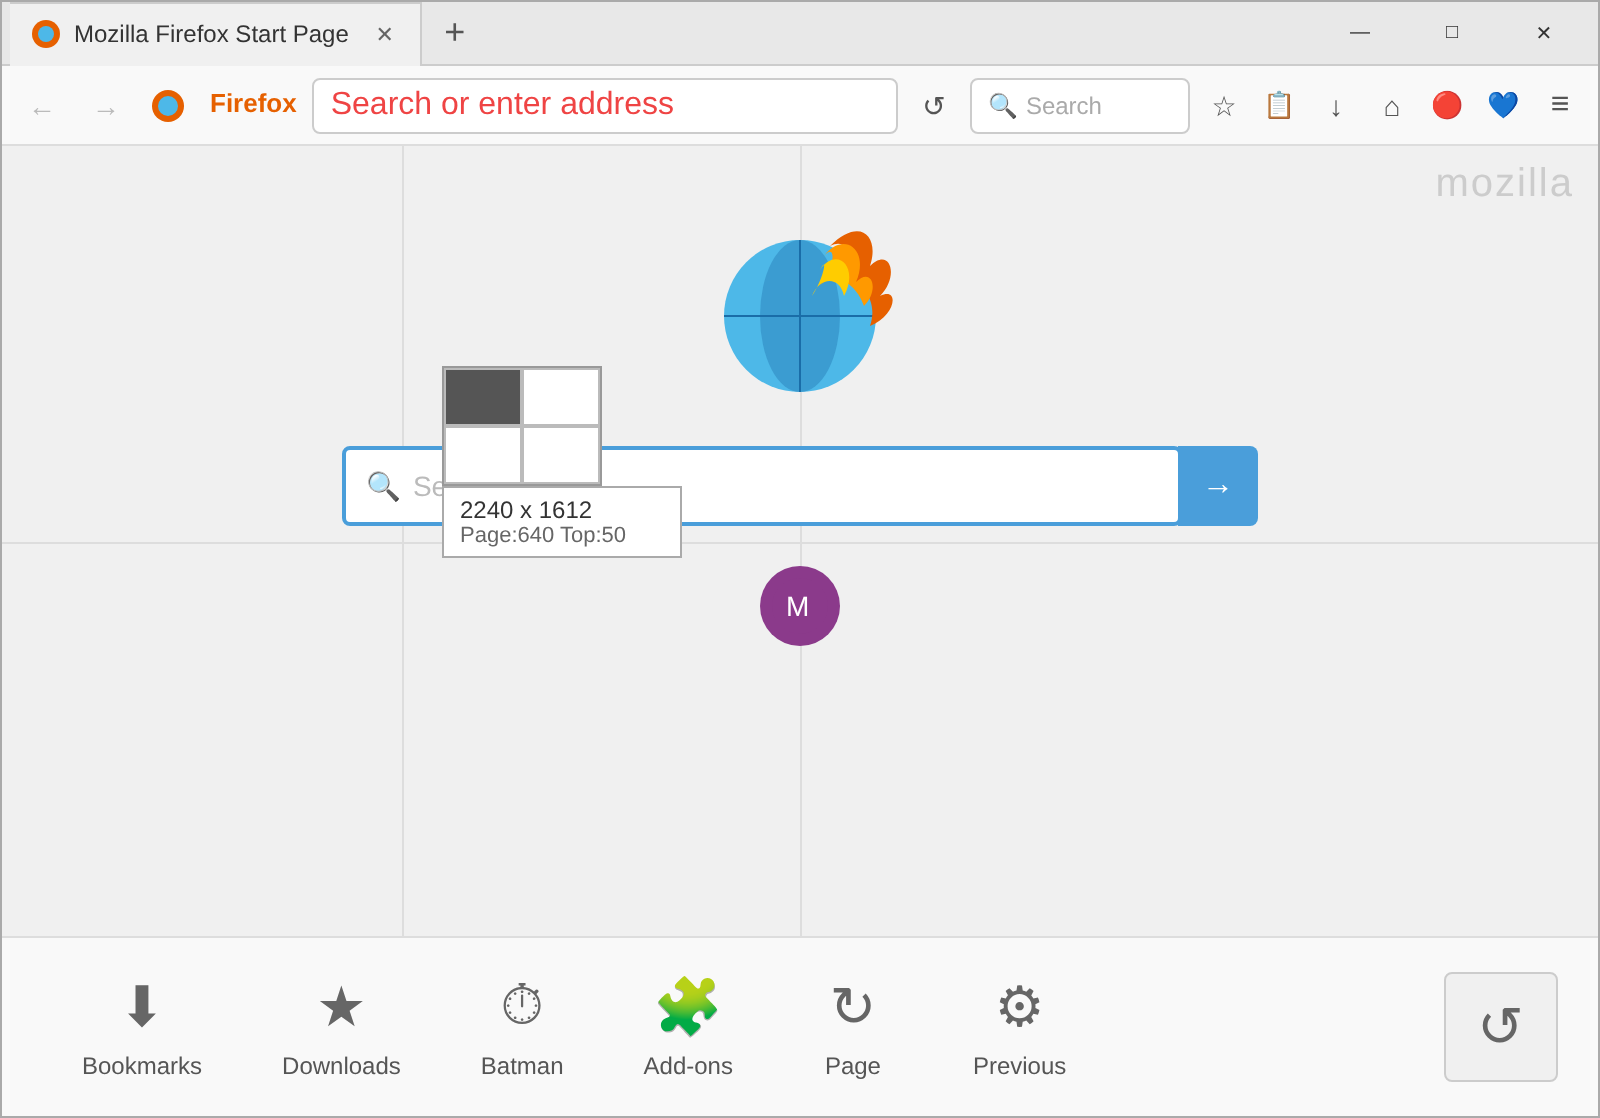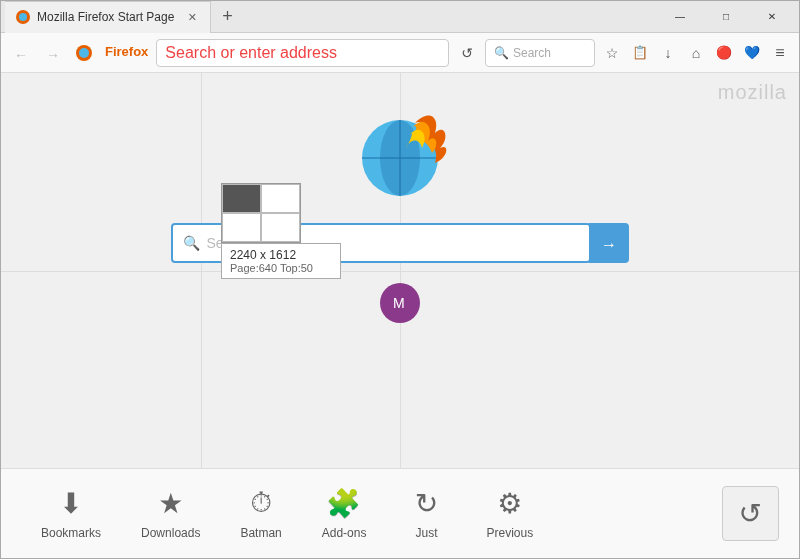--- a/index.html
+++ b/index.html
@@ -201,21 +201,21 @@
         <div class="bottom-item">
       <span class="bottom-icon">⏱</span>
       <span class="bottom-label">Batman</span>
     </div>
         <div class="bottom-item">
       <span class="bottom-icon">🧩</span>
       <span class="bottom-label">Add-ons</span>
     </div>
         <div class="bottom-item">
       <span class="bottom-icon">↻</span>
-      <span class="bottom-label">Just</span>
+      <span class="bottom-label">Page</span>
     </div>
         <div class="bottom-item">
       <span class="bottom-icon">⚙</span>
       <span class="bottom-label">Previous</span>
     </div>
       </div>
     <div class="restore-btn">
       <span class="restore-icon">↺</span>
     </div>
   </div>

